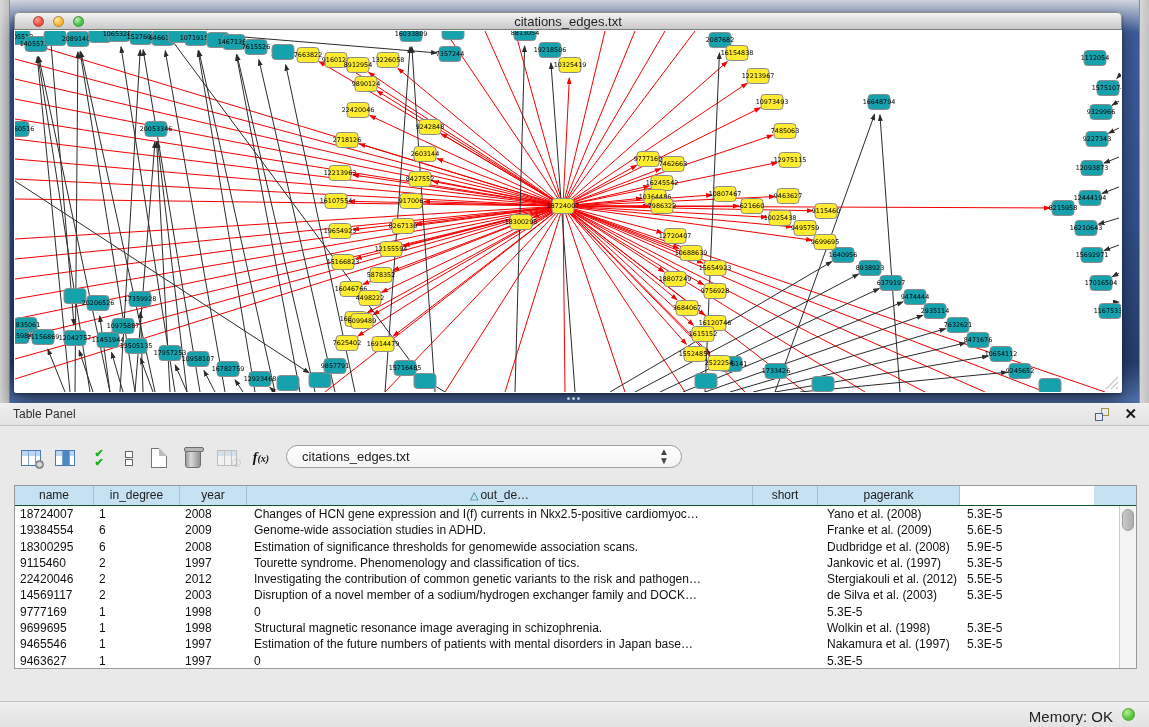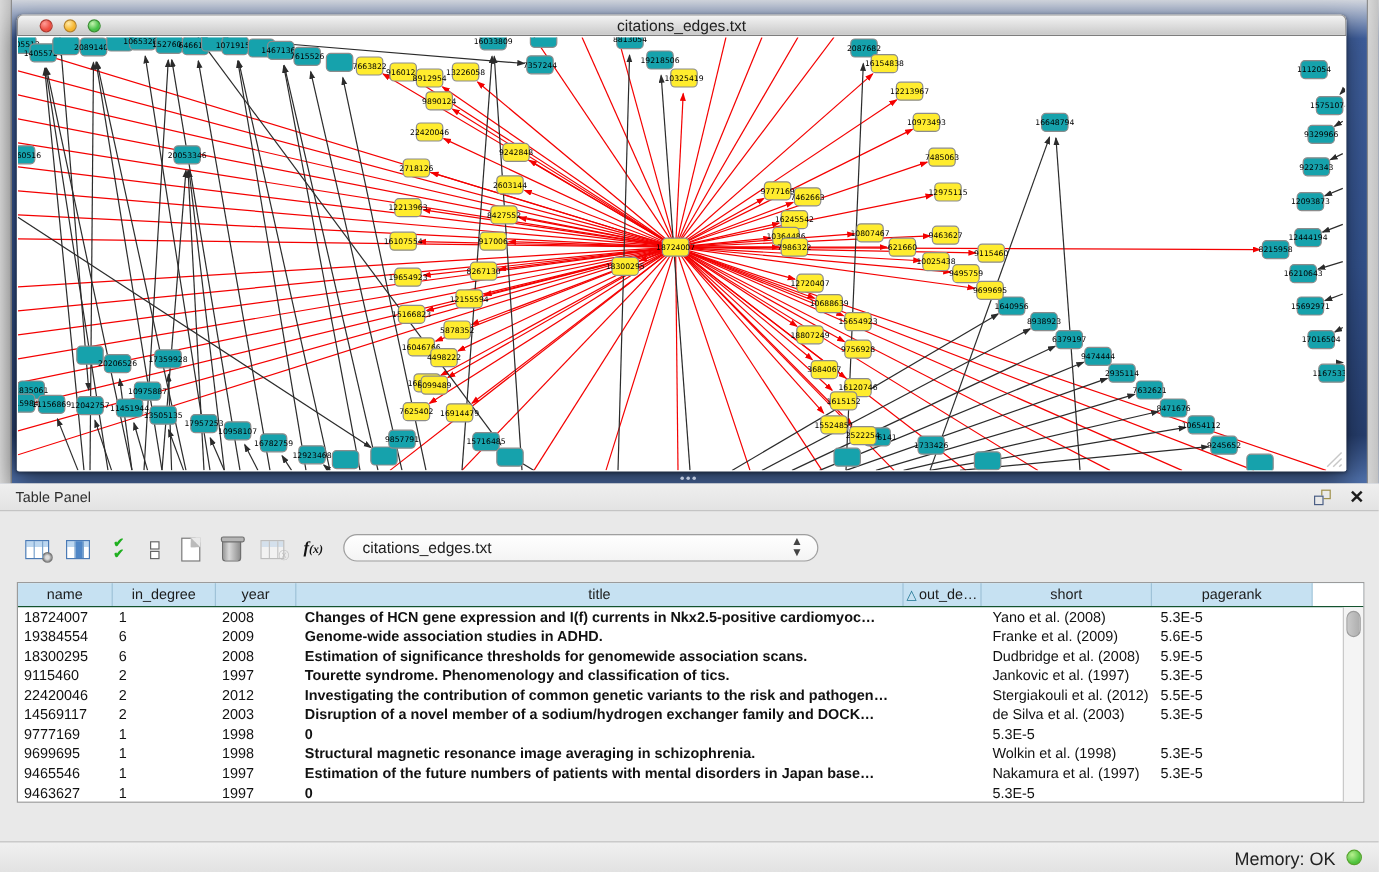--- a/index.html
+++ b/index.html
@@ -93,21 +93,21 @@
   }
   .th:last-child { border-right:none; background:#fff; }
   .sort-tri { color:#19718f; font-size:11px; margin-right:2px; }
   .tbody { position:absolute; left:0; top:20px; right:17px; bottom:0; overflow:hidden; }
   .trow { display:grid; grid-template-columns:79px 86px 67px 506px 65px 142px 134px;
     height:16.3px; font-size:12px; color:#111; white-space:nowrap; }
   .trow div { overflow:hidden; line-height:16.3px; }
   .trow div:nth-child(1){ padding-left:5px; }
   .trow div:nth-child(2){ padding-left:5px; }
   .trow div:nth-child(3){ padding-left:5px; }
-  .trow div:nth-child(4){ padding-left:7px;font-weight:bold; }
+  .trow div:nth-child(4){ padding-left:7px; }
   .trow div:nth-child(5){ padding-left:5px;margin-top:34px; }
   .trow div:nth-child(6){ padding-left:9px; }
   .trow div:nth-child(7){ padding-left:7px; }
   .vscroll {
     position:absolute; right:0; top:20px; bottom:0; width:17px;
     background:#f4f4f4; border-left:1px solid #c9c9c9;
   }
   .vthumb { position:absolute; left:2px; top:3px; width:12px; height:22px; border-radius:6px;
     background:linear-gradient(90deg,#c9c9c9,#aeaeae); border:1px solid #9d9d9d; }
   
@@ -616,21 +616,20 @@
             <span>▼</span>
           </span>
       </div>
     </div>
 
     <div class="dtable">
       <div class="thead" id="thead">
           <div class="th">name</div>
           <div class="th">in_degree</div>
           <div class="th">year</div>
-          <div class="th">title</div>
           <div class="th"><span class="sort-tri">△</span>out_de…</div>
           <div class="th">short</div>
           <div class="th">pagerank</div>
           <div class="th"></div>
         </div>
       <div class="tbody" id="tbody">
           <div class="trow">
             <div>18724007</div>
             <div>1</div>
             <div>2008</div>

